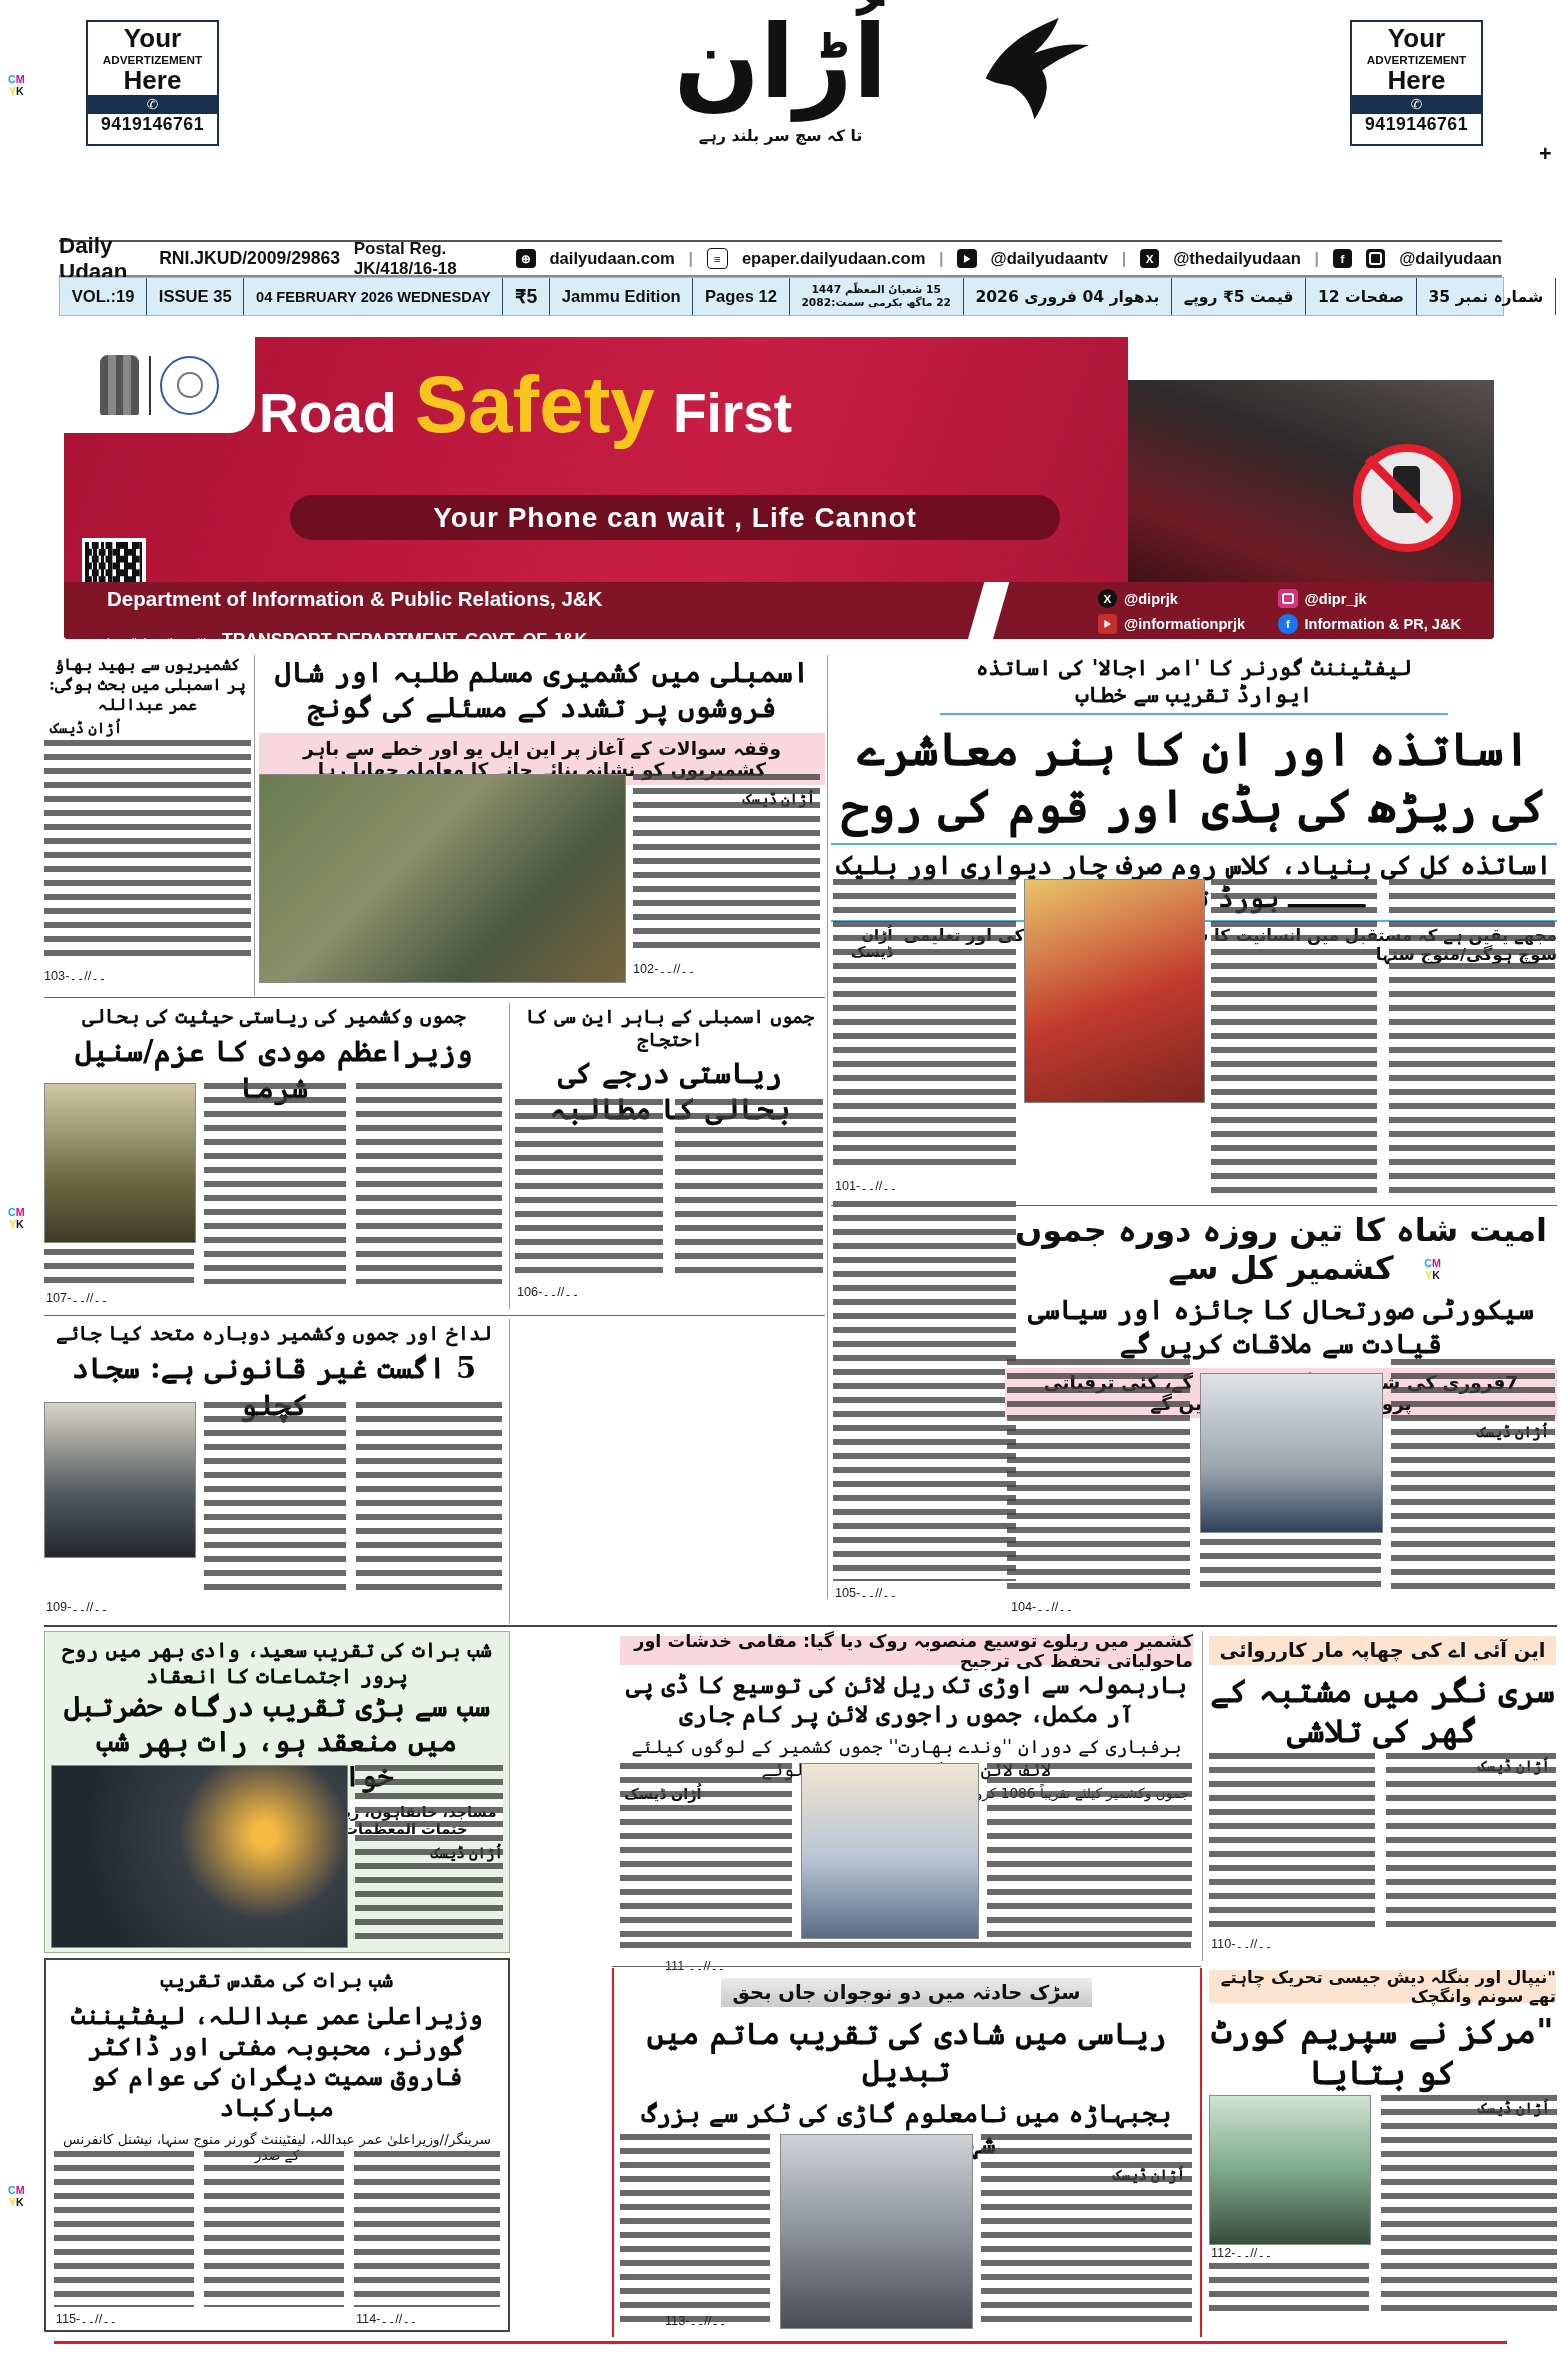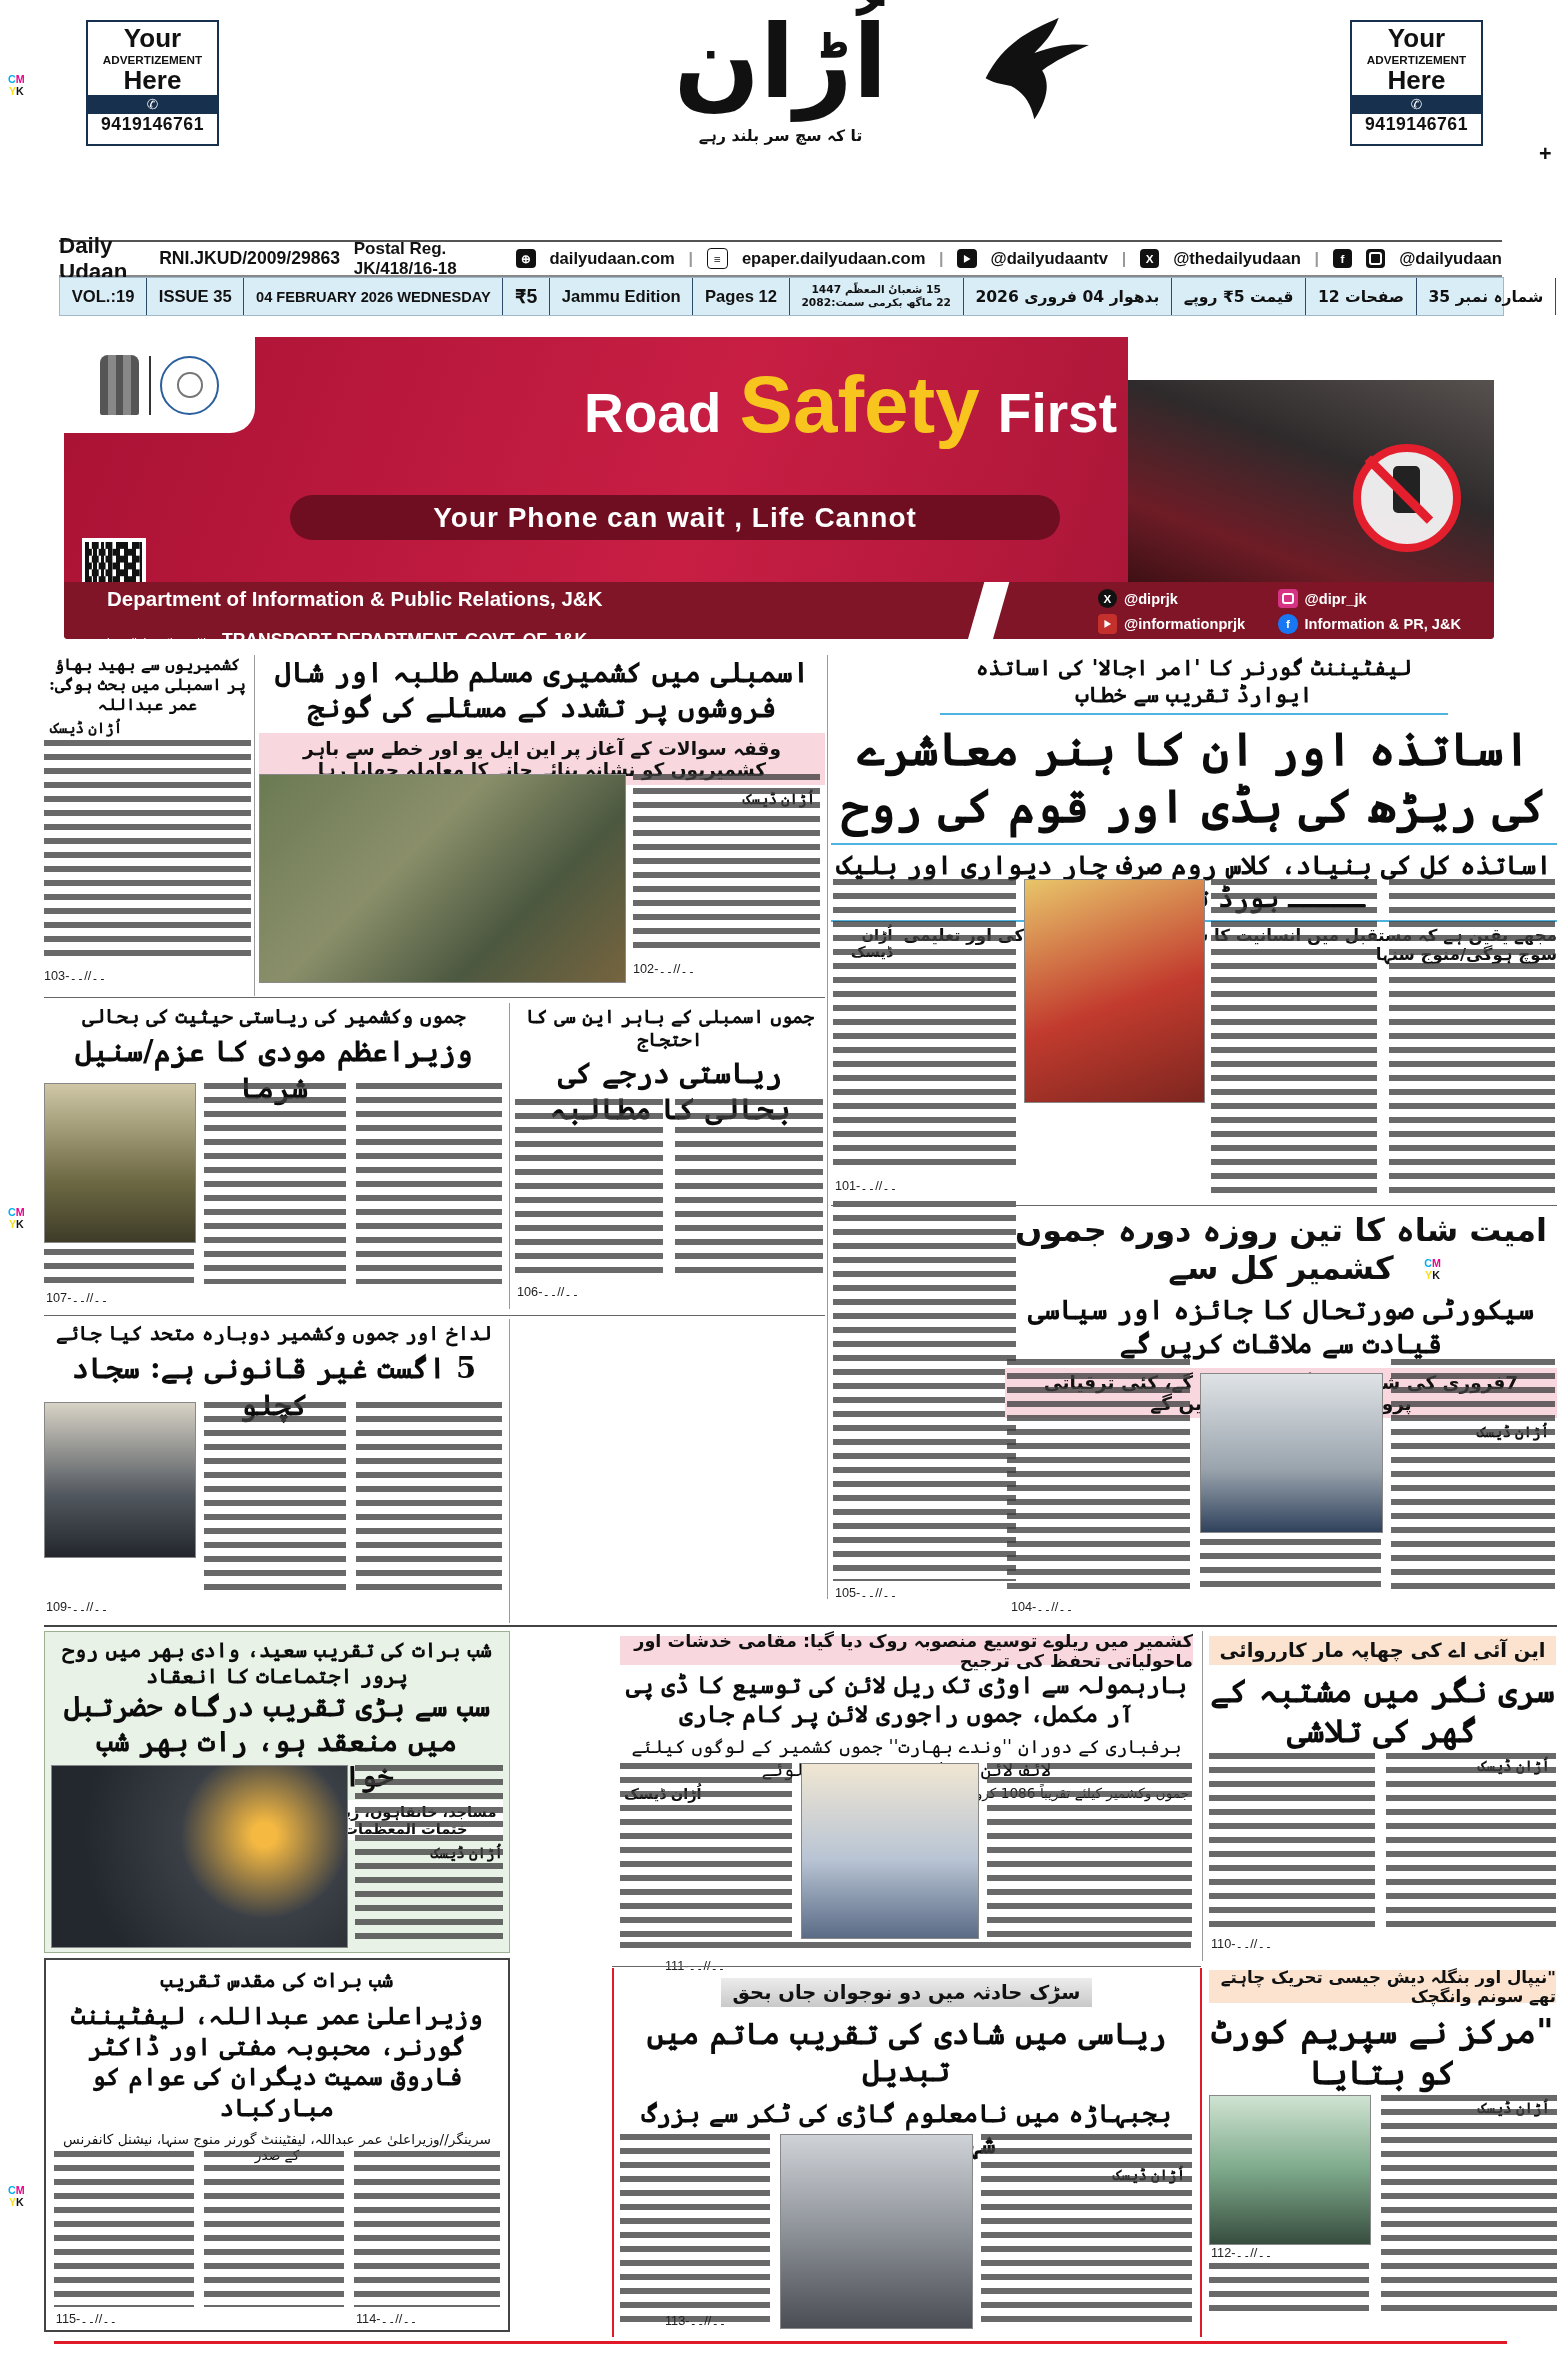--- a/index.html
+++ b/index.html
@@ -123,21 +123,21 @@
         <div class="abs" style="left:-5.9px;top:33px;width:88px;height:8.8px;background:#e31e2d;transform:rotate(45deg)"></div>
       </div>
     </div>
     <div class="abs" style="left:0;top:0;width:191px;height:96px;background:#fff;border-radius:0 0 25px 0;display:flex;align-items:center;justify-content:center;gap:9.8px">
       <div style="width:39px;height:60px;background:linear-gradient(90deg,#555 0 7.8px,#888 7.8px 15.6px,#555 15.6px 23.4px,#888 23.4px 31px,#555 31px 39px);border-radius:7.8px 7.8px 2px 2px"></div>
       <div style="width:2px;height:59px;background:#333"></div>
       <div style="width:55px;height:55px;border:2.9px solid #2a5f9e;border-radius:50%;display:flex;align-items:center;justify-content:center">
         <div style="width:21.5px;height:21.5px;border:2px solid #777;border-radius:50%"></div>
       </div>
     </div>
-    <div class="abs" style="left:195px;top:21.5px;width:858px;text-align:right;white-space:nowrap">
+    <div class="abs" style="left:195px;top:21.5px;width:858px;text-align:left;white-space:nowrap">
       <span style="font-size:55px;font-weight:bold;color:#fff">Road</span>
       <span style="font-size:80px;font-weight:bold;color:#f7c51e;margin:0 13.7px">Safety</span>
       <span style="font-size:55px;font-weight:bold;color:#fff">First</span>
     </div>
     <div class="abs" style="left:226px;top:158px;width:770px;height:45px;background:#6e0e20;border-radius:23.4px;display:flex;align-items:center;justify-content:center;color:#fff;font-size:28px;font-weight:bold;letter-spacing:1px">Your Phone can wait , Life Cannot</div>
     <div class="abs" style="left:17.6px;top:201px;width:64px;height:64px;background:#fff;padding:3.9px;box-sizing:border-box">
       <div style="width:100%;height:100%;background:
         conic-gradient(#111 25%,transparent 0 50%,#111 0 75%,transparent 0) 0 0/13.7px 13.7px,
         repeating-linear-gradient(90deg,#111 0 3.9px,transparent 3.9px 7.8px);"></div>
     </div>

